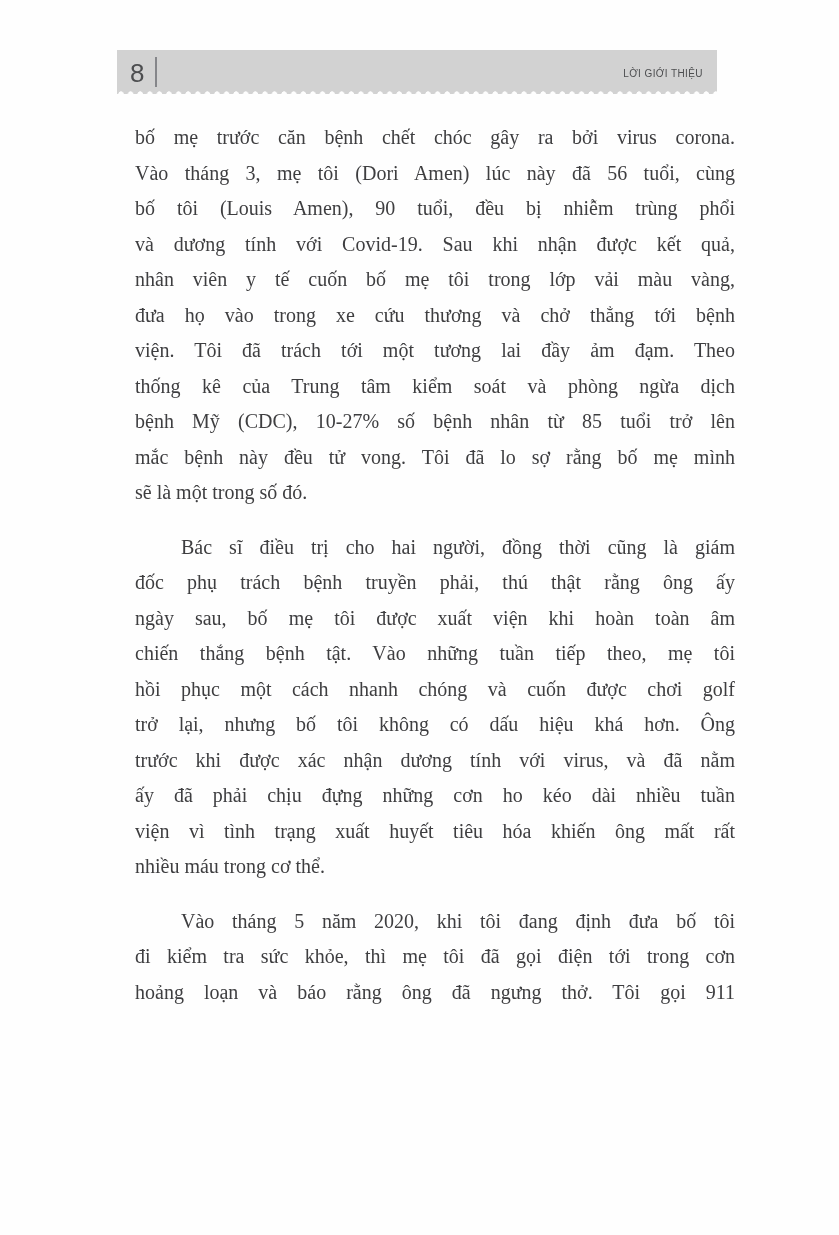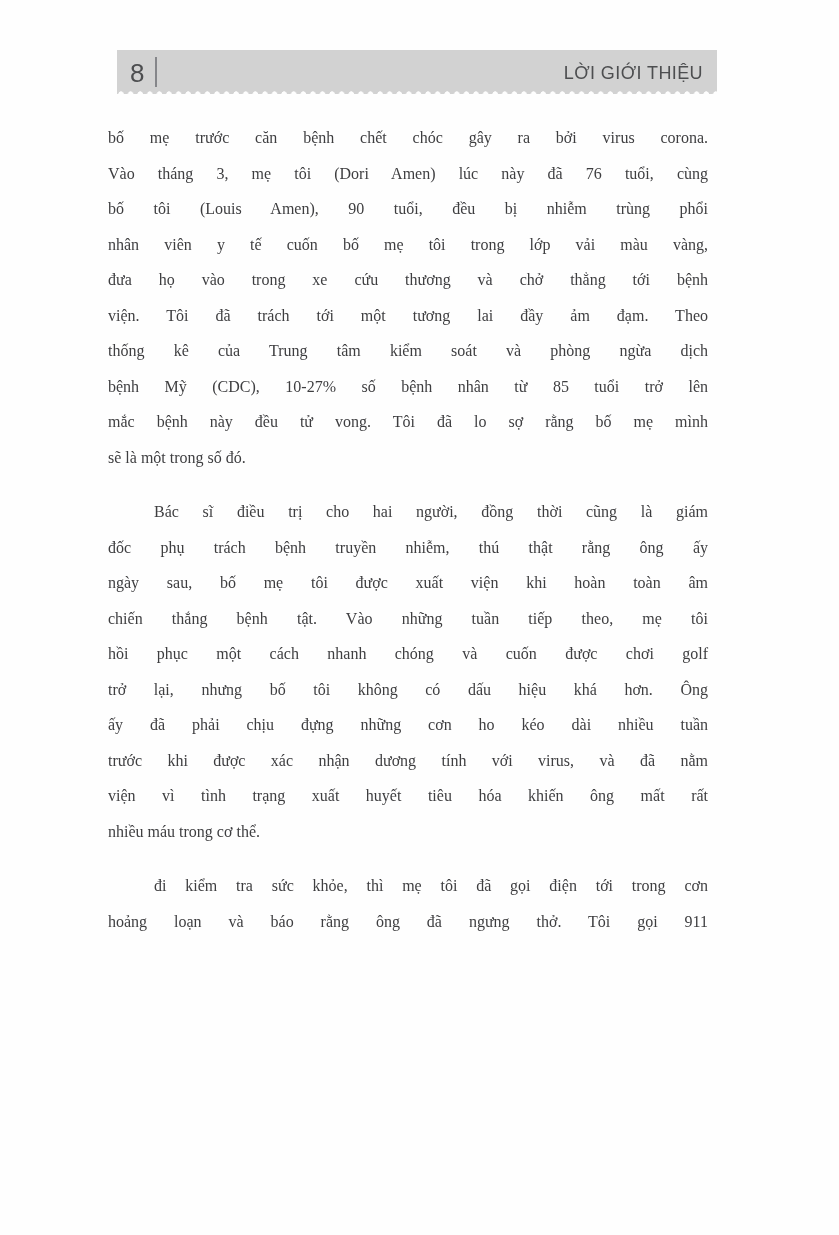--- a/index.html
+++ b/index.html
@@ -53,34 +53,34 @@
   }
   .divider-bar {
     width: 2px;
     height: 30px;
     background: #85868a;
     margin-left: 11px;
   }
   .header-title {
     margin-left: auto;
     font-family: "Liberation Sans", sans-serif;
-    font-size: 18px;
+    font-size: 10px;
     letter-spacing: 0.4px;
     color: var(--header-text-color);
     padding-top: 3px;
   }
 
   
   .body-text {
     position: absolute;
-    left: 108px;
+    left: 135px;
     top: 120px;
     width: 600px;
     color: var(--body-text-color);
-    font-size: 16px;
+    font-size: 20px;
   }
   .para { margin: 0; }
   .para + .para { margin-top: 19px; }
   .line {
     line-height: 35.5px;
     text-align: justify;
     text-align-last: justify;
     white-space: normal;
   }
   .line.flush { text-align-last: left; }
@@ -93,41 +93,43 @@
 
   <div class="header-band">
     <span class="page-number">8</span>
     <span class="divider-bar"></span>
     <span class="header-title">LỜI GIỚI THIỆU</span>
   </div>
 
   <div class="body-text">
       <div class="para">
         <div class="line">bố mẹ trước căn bệnh chết chóc gây ra bởi virus corona.</div>
-        <div class="line">Vào tháng 3, mẹ tôi (Dori Amen) lúc này đã 76 tuổi, cùng</div>
+        <div class="line">Vào tháng 3, mẹ tôi (Dori Amen) lúc này đã 56 tuổi, cùng</div>
         <div class="line">bố tôi (Louis Amen), 90 tuổi, đều bị nhiễm trùng phổi</div>
+        <div class="line">và dương tính với Covid-19. Sau khi nhận được kết quả,</div>
         <div class="line">nhân viên y tế cuốn bố mẹ tôi trong lớp vải màu vàng,</div>
         <div class="line">đưa họ vào trong xe cứu thương và chở thẳng tới bệnh</div>
         <div class="line">viện. Tôi đã trách tới một tương lai đầy ảm đạm. Theo</div>
         <div class="line">thống kê của Trung tâm kiểm soát và phòng ngừa dịch</div>
         <div class="line">bệnh Mỹ (CDC), 10-27% số bệnh nhân từ 85 tuổi trở lên</div>
         <div class="line">mắc bệnh này đều tử vong. Tôi đã lo sợ rằng bố mẹ mình</div>
         <div class="line flush">sẽ là một trong số đó.</div>
       </div>
       <div class="para indent">
         <div class="line">Bác sĩ điều trị cho hai người, đồng thời cũng là giám</div>
-        <div class="line">đốc phụ trách bệnh truyền nhiễm, thú thật rằng ông ấy</div>
+        <div class="line">đốc phụ trách bệnh truyền phải, thú thật rằng ông ấy</div>
         <div class="line">ngày sau, bố mẹ tôi được xuất viện khi hoàn toàn âm</div>
         <div class="line">chiến thắng bệnh tật. Vào những tuần tiếp theo, mẹ tôi</div>
         <div class="line">hồi phục một cách nhanh chóng và cuốn được chơi golf</div>
         <div class="line">trở lại, nhưng bố tôi không có dấu hiệu khá hơn. Ông</div>
+        <div class="line">trước khi được xác nhận dương tính với virus, và đã nằm</div>
         <div class="line">ấy đã phải chịu đựng những cơn ho kéo dài nhiều tuần</div>
-        <div class="line">trước khi được xác nhận dương tính với virus, và đã nằm</div>
         <div class="line">viện vì tình trạng xuất huyết tiêu hóa khiến ông mất rất</div>
         <div class="line flush">nhiều máu trong cơ thể.</div>
       </div>
       <div class="para indent">
+        <div class="line">Vào tháng 5 năm 2020, khi tôi đang định đưa bố tôi</div>
         <div class="line">đi kiểm tra sức khỏe, thì mẹ tôi đã gọi điện tới trong cơn</div>
         <div class="line">hoảng loạn và báo rằng ông đã ngưng thở. Tôi gọi 911</div>
       </div>
     </div>
 
 </div>
 
 </body></html>

